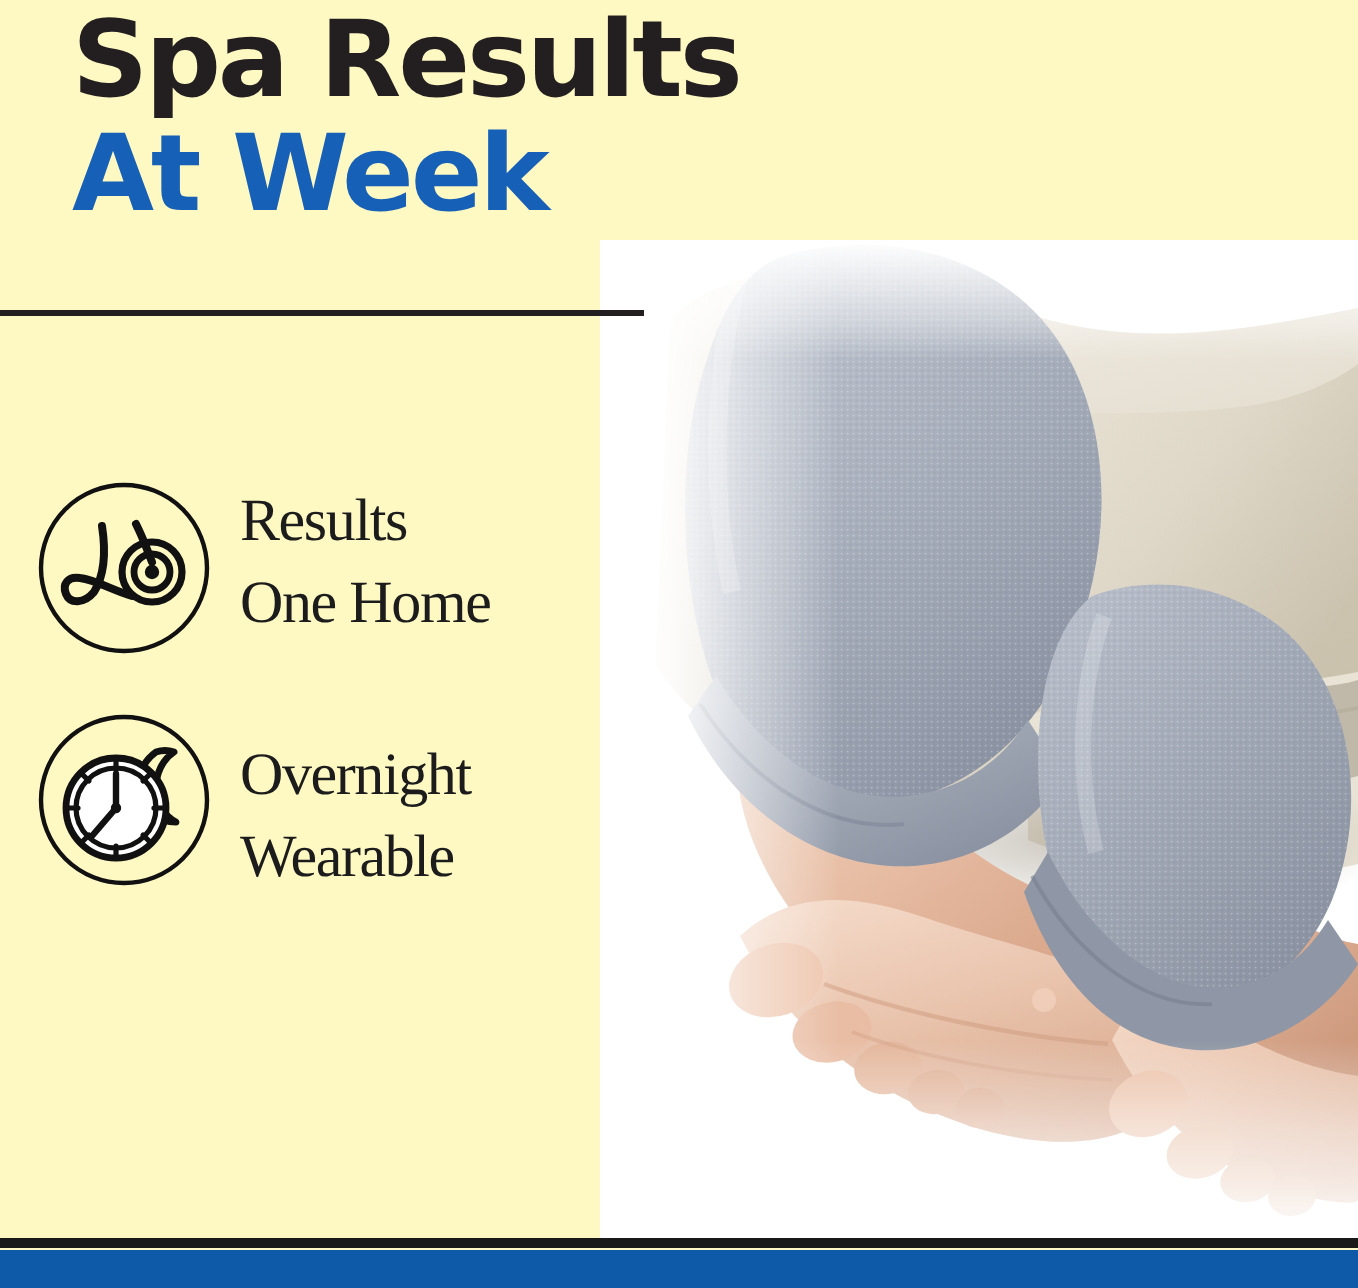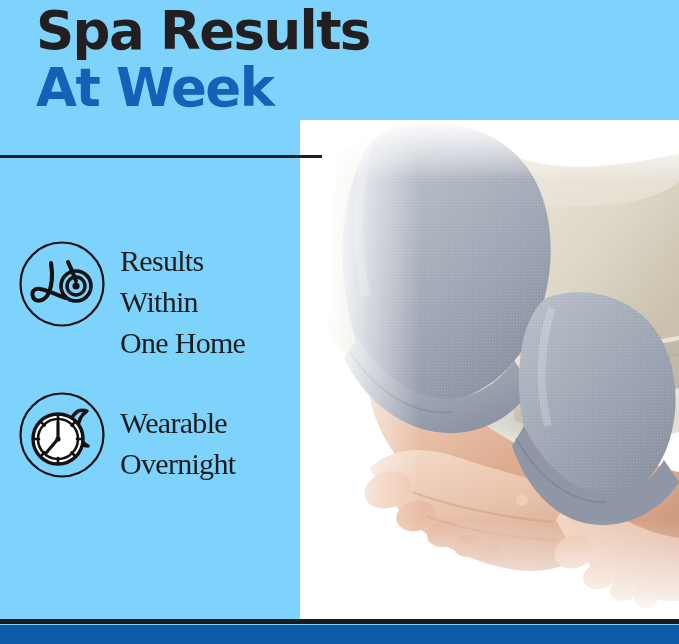--- a/index.html
+++ b/index.html
@@ -9,21 +9,21 @@
     background: #ffffff;
   }
   body {
     font-family: "Liberation Sans", sans-serif;
   }
 
   .canvas {
     position: relative;
     width: 679px;
     height: 644px;
-    background: #7dd3fc;
+    background: #fef9c3;
     overflow: hidden;
   }
 
   
   .photo {
     position: absolute;
     left: 300px;
     top: 120px;
     width: 379px;
     height: 500px;
@@ -297,21 +297,20 @@
 
           <path d="M50 22 C 54 30, 56 36, 58 41" fill="none" stroke="#111111" stroke-width="4" stroke-linecap="round"></path>
 
           <circle cx="58" cy="46" r="15" fill="none" stroke="#111111" stroke-width="3.6"></circle>
           <circle cx="58" cy="46" r="9" fill="none" stroke="#111111" stroke-width="3.4"></circle>
           <circle cx="58" cy="46" r="3.6" fill="#111111"></circle>
         </svg>
       </div>
       <div class="feature-text">
         <div>Results</div>
-        <div>Within</div>
         <div>One Home</div>
       </div>
     </div>
 
     <div class="feature feature-2">
       <div class="feature-icon">
         <svg viewBox="0 0 88 88">
           <circle cx="44" cy="44" r="41.5" fill="none" stroke="#111111" stroke-width="2.2"></circle>
 
           <path d="M60 20 C 53 25, 50 33, 52 41 C 54 49, 61 55, 70 55
@@ -330,22 +329,22 @@
             <line x1="22.3" y1="65.7" x2="26.5" y2="61.5"></line>
             <line x1="22.3" y1="30.3" x2="26.5" y2="34.5"></line>
           </g>
 
           <line x1="40" y1="48" x2="40" y2="31" stroke="#111111" stroke-width="3.2" stroke-linecap="round"></line>
           <line x1="40" y1="48" x2="28" y2="62" stroke="#111111" stroke-width="3.2" stroke-linecap="round"></line>
           <circle cx="40" cy="48" r="2.6" fill="#111111"></circle>
         </svg>
       </div>
       <div class="feature-text">
+        <div>Overnight</div>
         <div>Wearable</div>
-        <div>Overnight</div>
       </div>
     </div>
 
   </div>
 
   <div class="bottom-rule"></div>
   <div class="bottom-bar"></div>
 
 </div>
 

